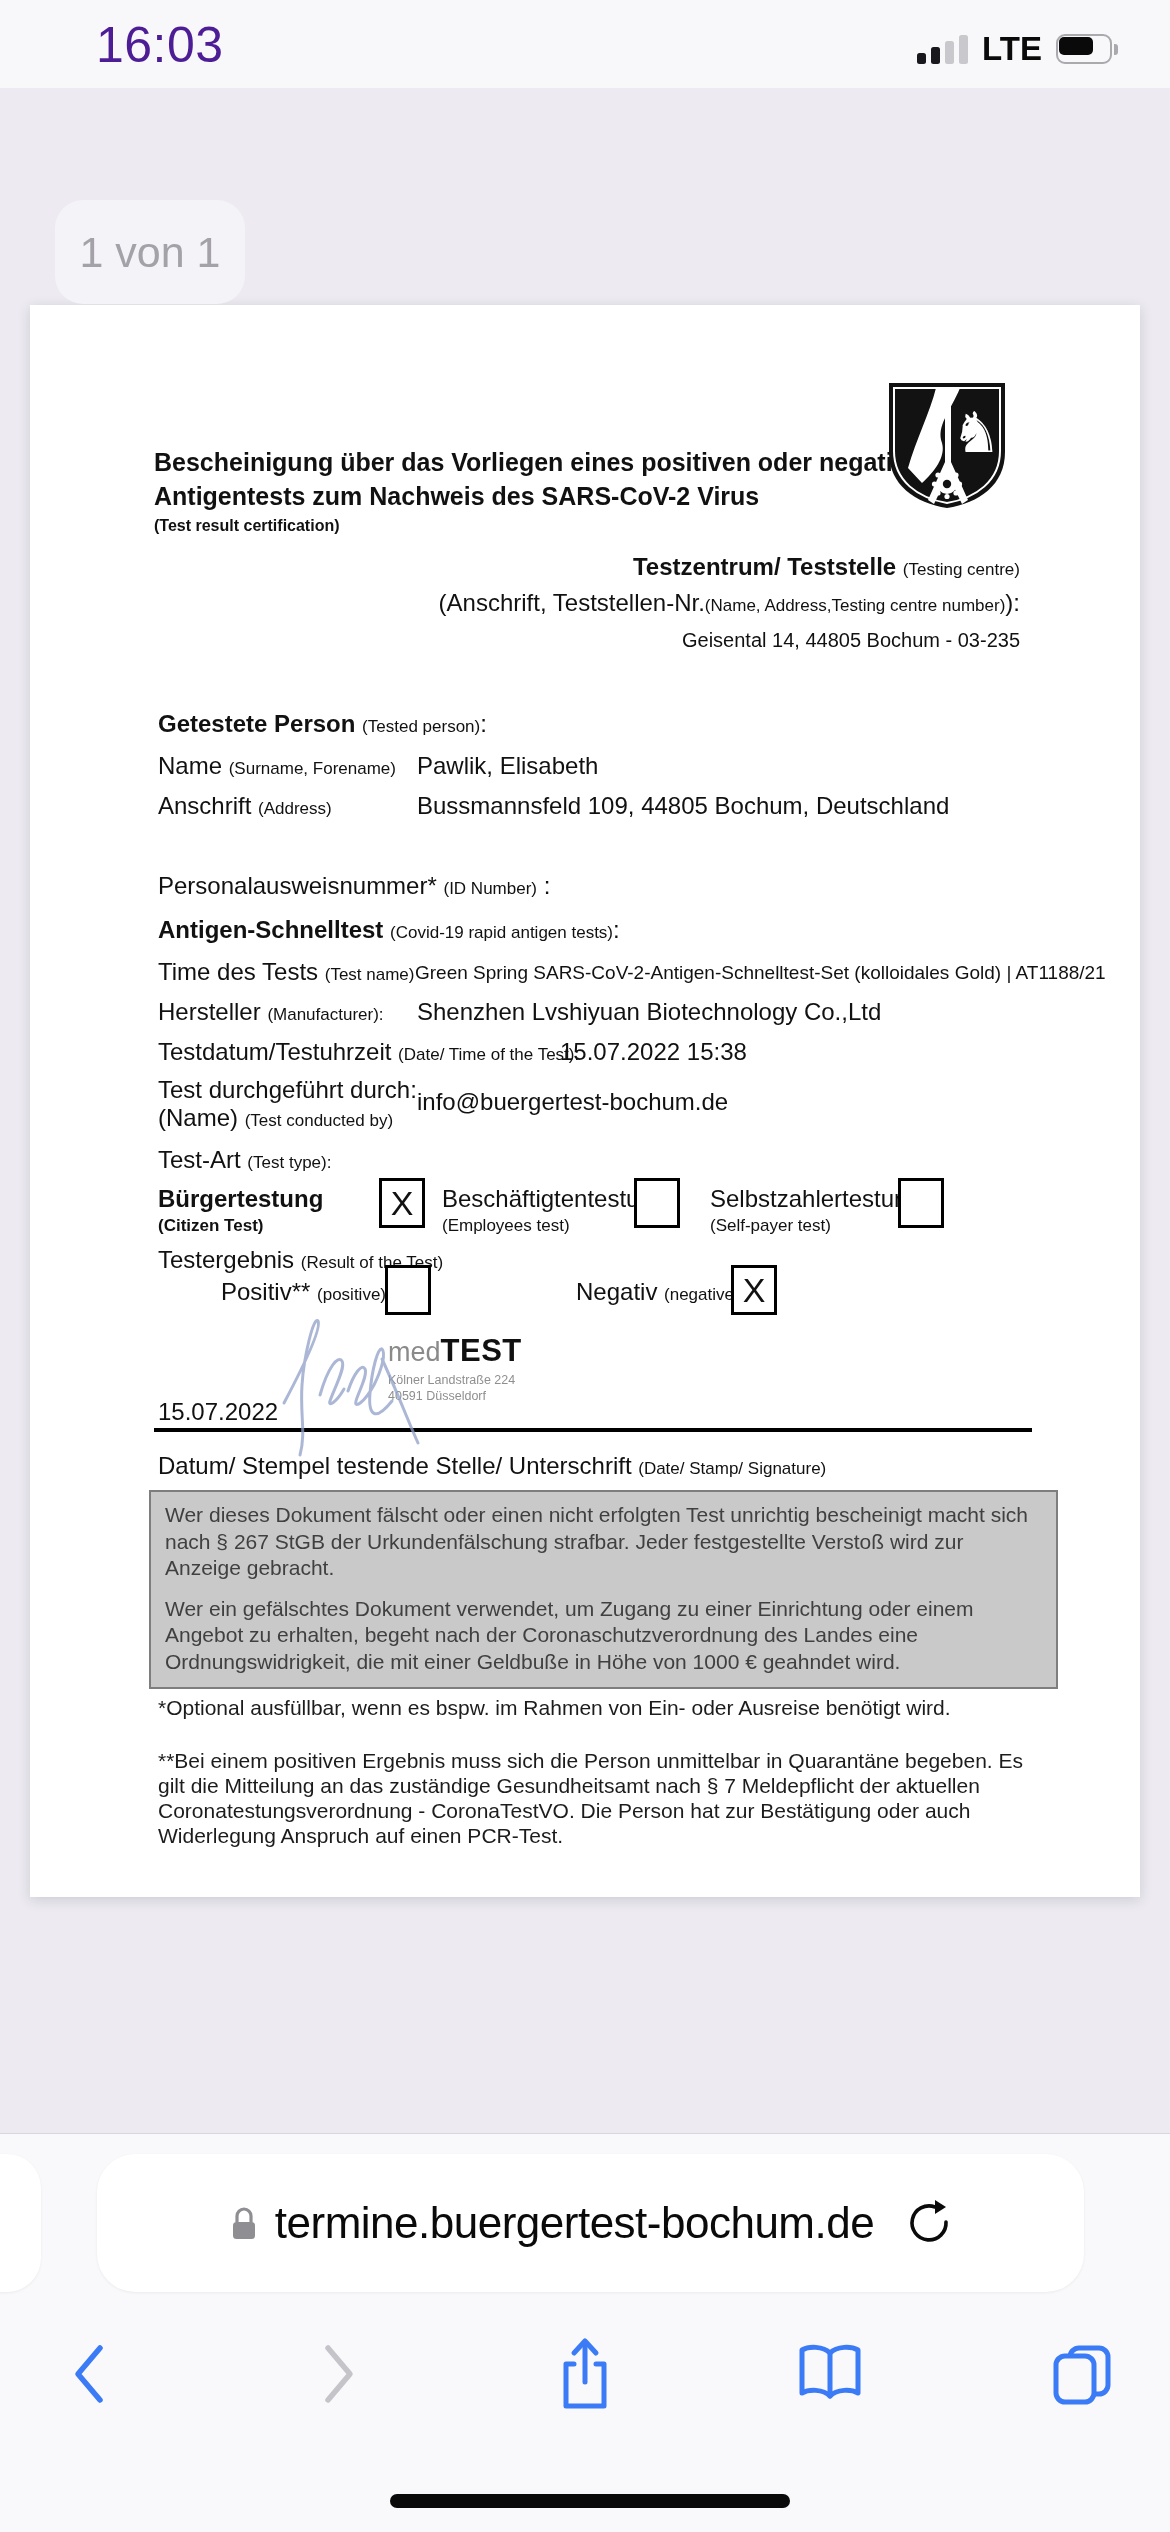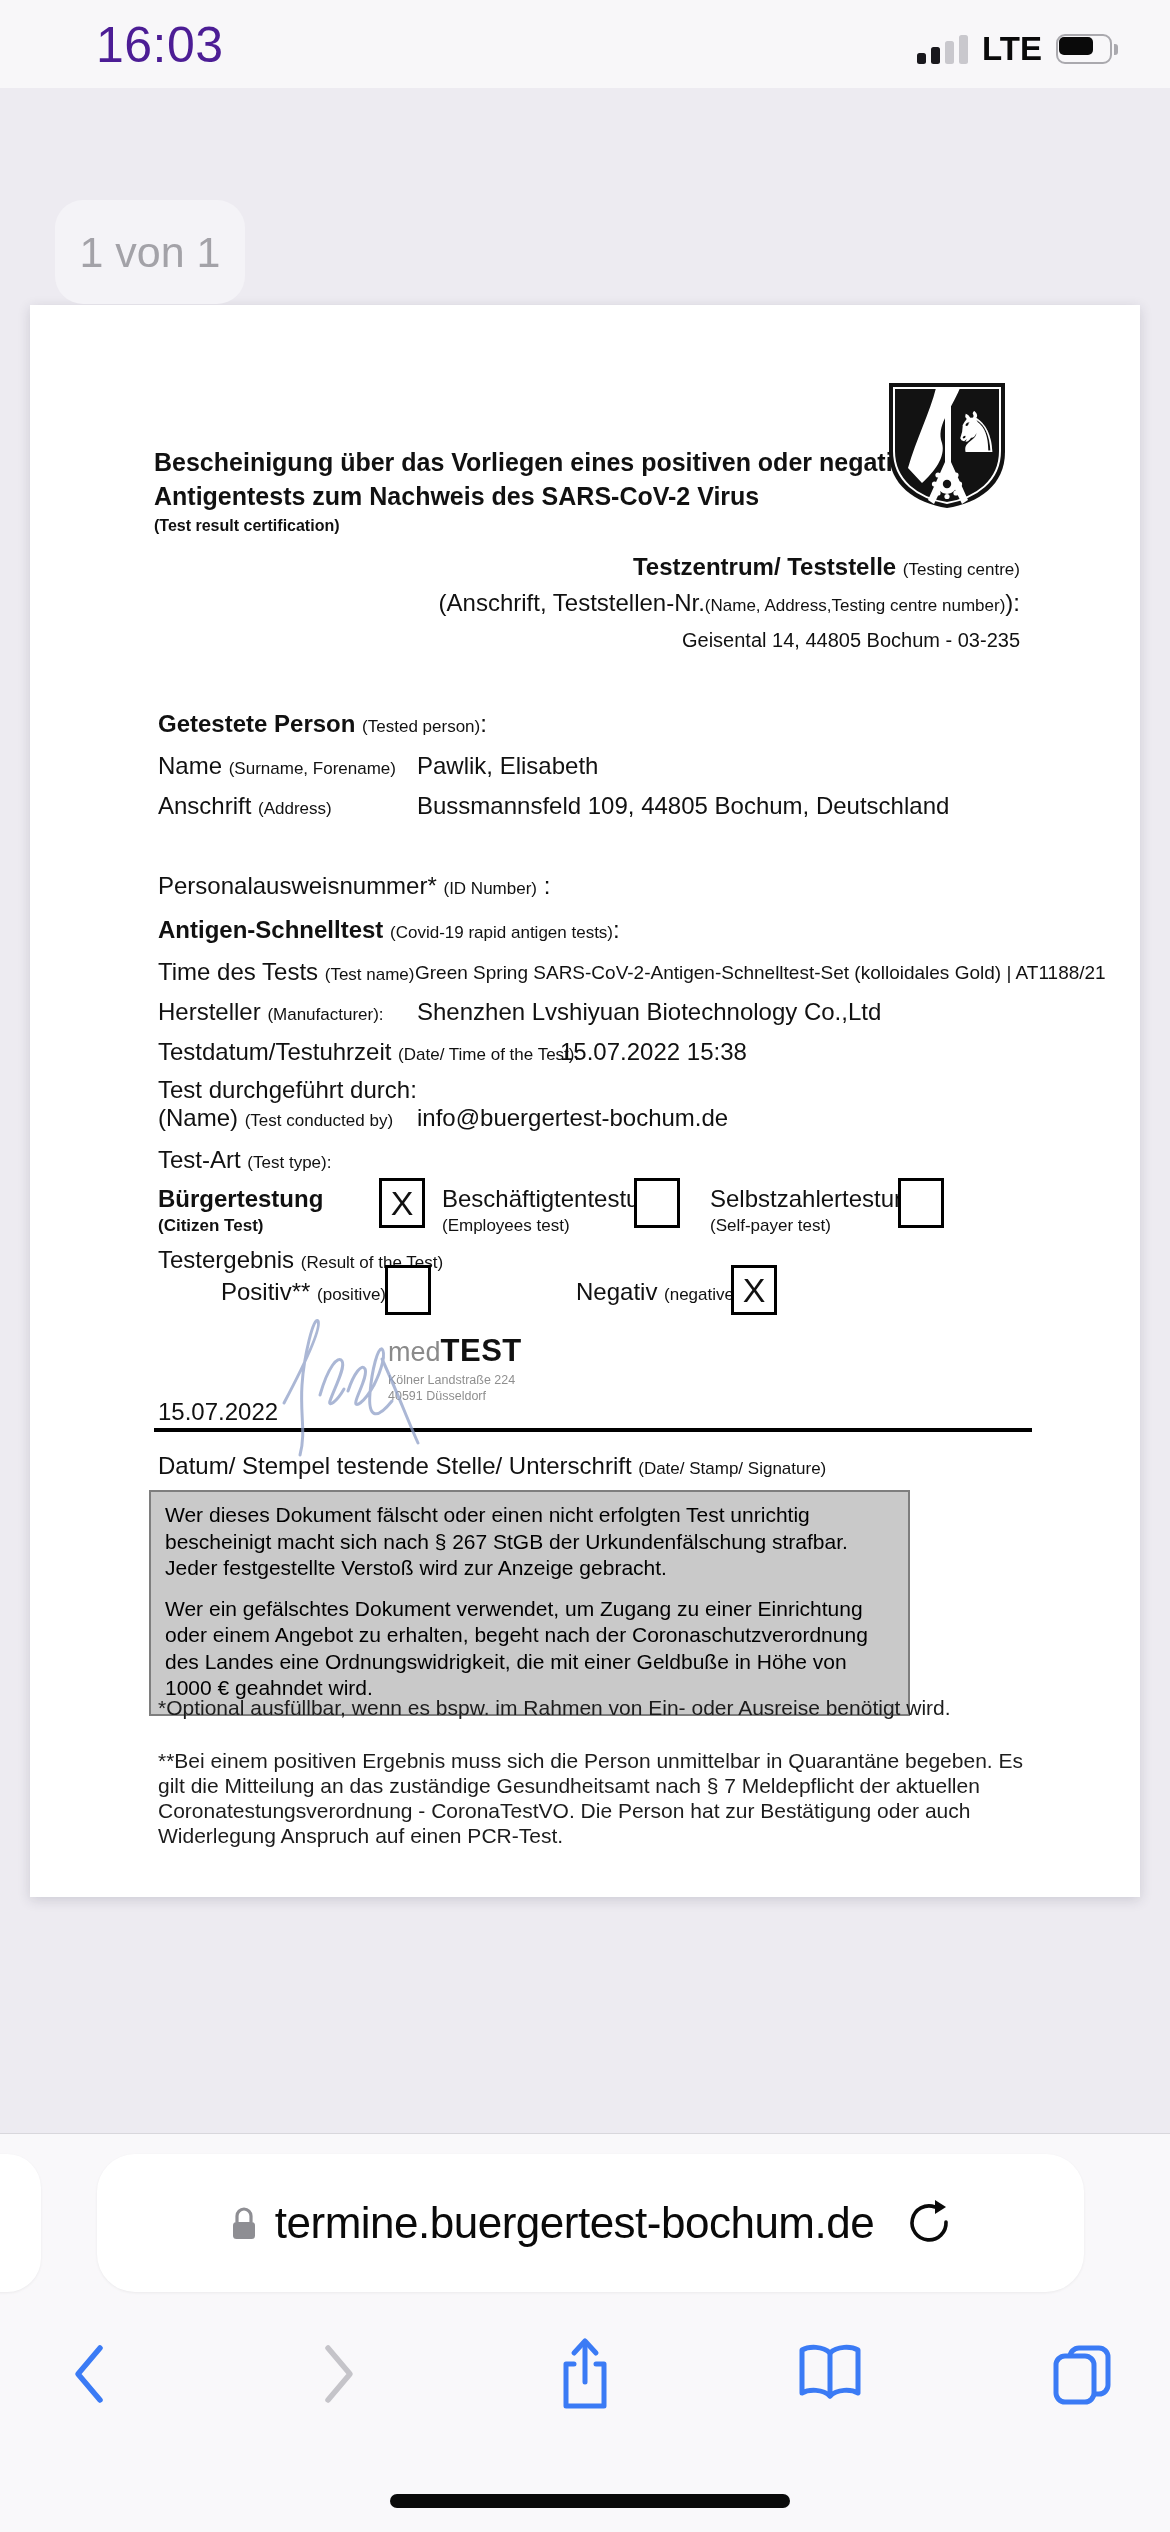--- a/index.html
+++ b/index.html
@@ -83,24 +83,24 @@
   
   .cbox {
     position:absolute; width:46px; height:50px; border:3px solid #000;
     display:flex; align-items:center; justify-content:center;
     font-size:34px; background:#fff;
   }
   .opt-label { position:absolute; font-size:24px; line-height:27px; }
   .opt-label .en { font-size:17px; }
   
   .warnbox {
-    position:absolute; left:119px; top:1185px; width:761px;
+    position:absolute; left:119px; top:1185px; width:909px;
     background:#C9C9C9; border:2px solid #7E7E7E;
     padding:10px 14px 12px 14px;
-    font-size:21px; line-height:26.5px; color:#000000;
+    font-size:21px; line-height:26.5px; color:#404040;
   }
   .warnbox p + p { margin-top:14px; }
   .fn { position:absolute; left:128px; font-size:21px; line-height:25px; color:#1c1c1c; }
   
   .bottom-bar {
     position:absolute; top:2133px; left:0; width:1170px; height:399px;
     background:#F9F8FA; border-top:1px solid #D8D7DC;
   }
   .url-card-partial {
     position:absolute; left:-36px; top:20px; width:77px; height:138px;
@@ -209,21 +209,21 @@
       <span>Hersteller</span> <span class="note">(Manufacturer):</span>
       <span class="val">Shenzhen Lvshiyuan Biotechnology Co.,Ltd</span>
     </div>
     <div class="row" style="top:733px">
       <span>Testdatum/Testuhrzeit</span> <span class="note">(Date/ Time of the Test):</span>
       <span class="val" style="left:402px">15.07.2022 15:38</span>
     </div>
     <div class="row" style="top:771px; line-height:28px;">
       <span>Test durchgeführt durch:</span><br>
       <span>(Name)</span> <span class="note">(Test conducted by)</span>
-      <span class="val" style="top:28px">info@buergertest-bochum.de</span>
+      <span class="val" style="top:12px">info@buergertest-bochum.de</span>
     </div>
 
     <div class="row" style="top:841px">
       <span>Test-Art</span> <span class="note">(Test type):</span>
     </div>
     <div class="opt-label" style="left:128px; top:880px;font-weight:bold;">
       <div>Bürgertestung</div>
         <div class="en">(Citizen Test)</div>
     </div>
     <div class="cbox" style="left:349px; top:873px;">

